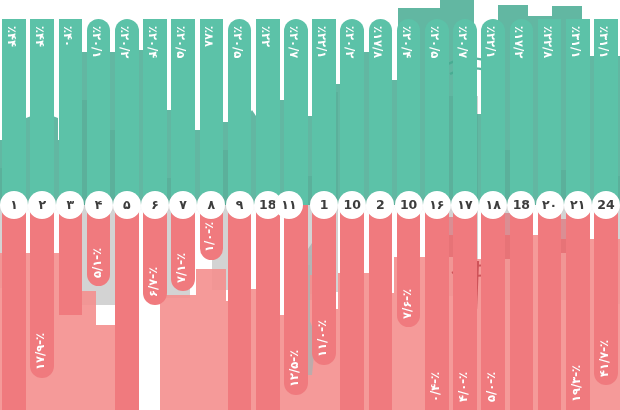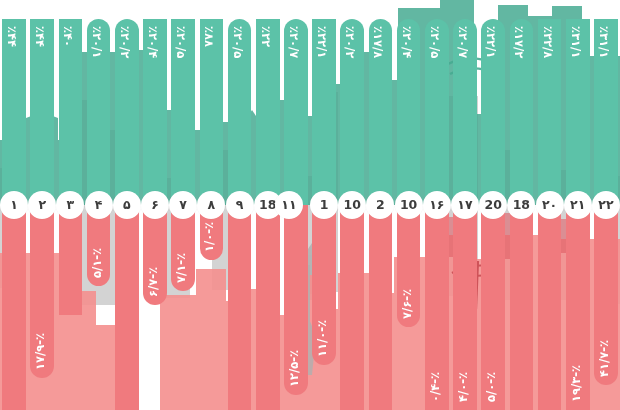--- a/index.html
+++ b/index.html
@@ -328,21 +328,21 @@
         <div class="bar bar-neg" style="top: 205px; height: 205px;"></div>
         <span class="vlabel vlabel-neg" style="bottom: 8px;">٪-۴/۰</span>
       </div>
       <div class="badge" style="left: 451px;">۱۷</div>
       <div class="col" style="left: 481.39px; width: 23.58px;">
         <div class="bar bar-pos bar-cap-top" style="top: 19px; height: 186px;"></div>
         <span class="vlabel vlabel-pos" style="top: 26px;">٪۲۲/۱</span>
         <div class="bar bar-neg" style="top: 205px; height: 205px;"></div>
         <span class="vlabel vlabel-neg" style="bottom: 8px;">٪-۵/۰</span>
       </div>
-      <div class="badge" style="left: 479.18px;">20</div>
+      <div class="badge" style="left: 479.18px;">۱۸</div>
       <div class="col" style="left: 509.57px; width: 23.58px;">
         <div class="bar bar-pos bar-cap-top" style="top: 19px; height: 186px;"></div>
         <span class="vlabel vlabel-pos" style="top: 26px;">٪۱۷/۲</span>
         <div class="bar bar-neg" style="top: 205px; height: 205px;"></div>
       </div>
       <div class="badge" style="left: 507.36px;">18</div>
       <div class="col" style="left: 537.75px; width: 23.58px;">
         <div class="bar bar-pos" style="top: 19px; height: 186px;"></div>
         <span class="vlabel vlabel-pos" style="top: 26px;">٪۲۲/۸</span>
         <div class="bar bar-neg" style="top: 205px; height: 205px;"></div>
@@ -354,16 +354,16 @@
         <div class="bar bar-neg" style="top: 205px; height: 205px;"></div>
         <span class="vlabel vlabel-neg" style="bottom: 8px;">٪-۱۹/۳</span>
       </div>
       <div class="badge" style="left: 563.73px;">۲۱</div>
       <div class="col" style="left: 594.12px; width: 23.58px;">
         <div class="bar bar-pos" style="top: 19px; height: 186px;"></div>
         <span class="vlabel vlabel-pos" style="top: 26px;">٪۳۱/۱</span>
         <div class="bar bar-neg bar-cap-bottom" style="top: 205px; height: 180px;"></div>
         <span class="vlabel vlabel-neg" style="bottom: 33px;">٪-۴۱/۷</span>
       </div>
-      <div class="badge" style="left: 591.91px;">۲۲</div>
+      <div class="badge" style="left: 591.91px;">24</div>
     </div>
 
 </div>
 
 </body></html>

